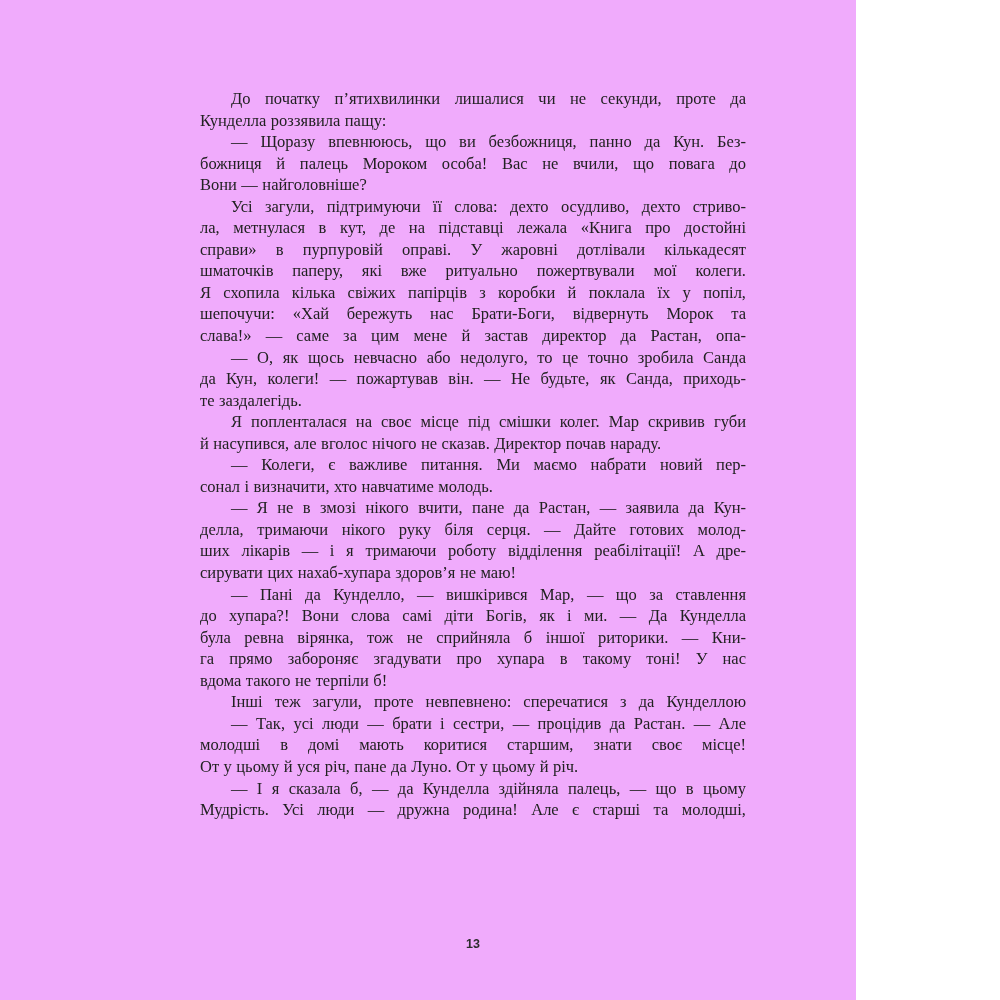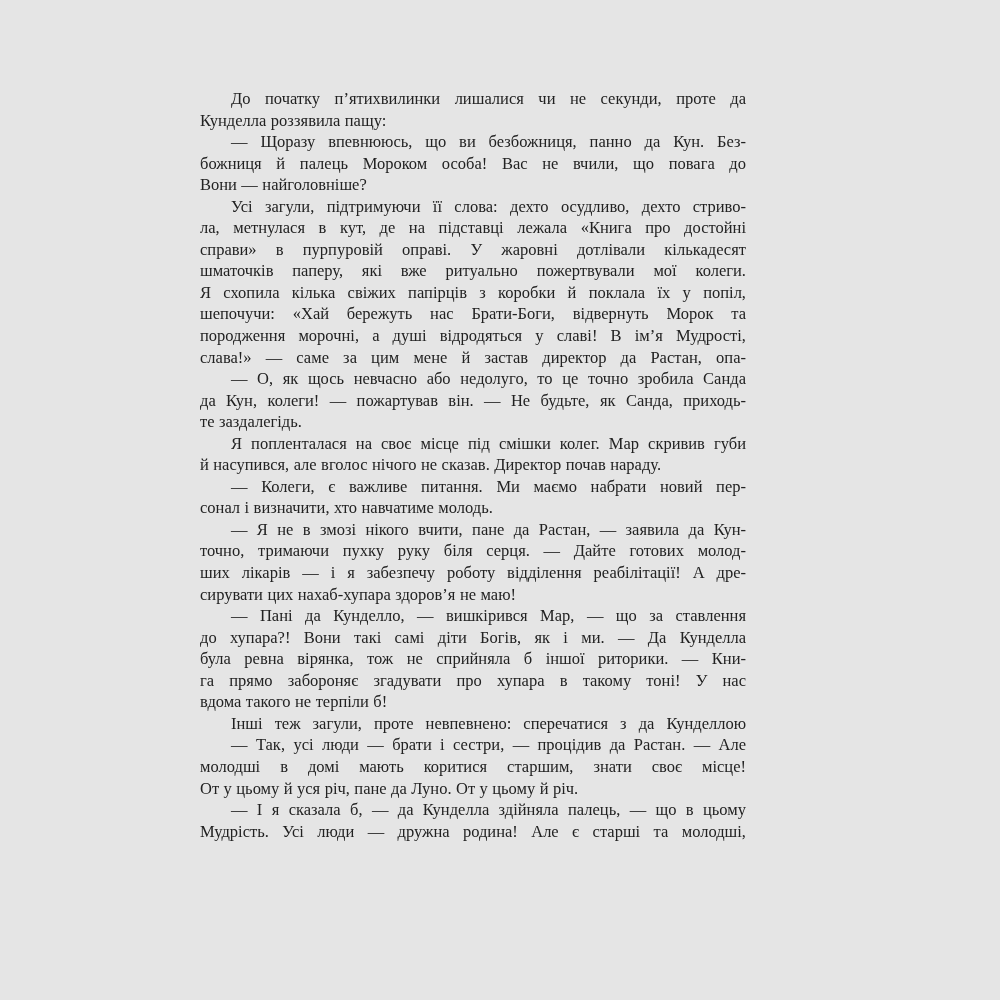--- a/index.html
+++ b/index.html
@@ -2,23 +2,23 @@
 <html><head>
 <meta charset="utf-8">
 <style>
   html, body {
     margin: 0;
     padding: 0;
     background: #ffffff;
   }
   .page {
     position: relative;
-    width: 1000px;
+    width: 856px;
     height: 1000px;
-    background: #e5e5e5;
+    background: #f0abfc;
     font-family: "Liberation Serif", serif;
     color: #222222;
     overflow: hidden;
   }
   .text-block {
     position: absolute;
     left: 200px;
     top: 88px;
     width: 546px;
     font-size: 16.5px;
@@ -59,38 +59,38 @@
       <div class="line plast">Кунделла роззявила пащу:</div>
       <div class="line first">— Щоразу впевнююсь, що ви безбожниця, панно да Кун. Без-</div>
       <div class="line">божниця й палець Мороком особа! Вас не вчили, що повага до</div>
       <div class="line plast">Вони — найголовніше?</div>
       <div class="line first">Усі загули, підтримуючи її слова: дехто осудливо, дехто стриво-</div>
       <div class="line">ла, метнулася в кут, де на підставці лежала «Книга про достойні</div>
       <div class="line">справи» в пурпуровій оправі. У жаровні дотлівали кількадесят</div>
       <div class="line">шматочків паперу, які вже ритуально пожертвували мої колеги.</div>
       <div class="line">Я схопила кілька свіжих папірців з коробки й поклала їх у попіл,</div>
       <div class="line">шепочучи: «Хай бережуть нас Брати-Боги, відвернуть Морок та</div>
-      <div class="line">породження морочні, а душі відродяться у славі! В ім’я Мудрості,</div>
       <div class="line">слава!» — саме за цим мене й застав директор да Растан, опа-</div>
       <div class="line first">— О, як щось невчасно або недолуго, то це точно зробила Санда</div>
       <div class="line">да Кун, колеги! — пожартував він. — Не будьте, як Санда, приходь-</div>
       <div class="line plast">те заздалегідь.</div>
       <div class="line first">Я попленталася на своє місце під смішки колег. Мар скривив губи</div>
       <div class="line plast">й насупився, але вголос нічого не сказав. Директор почав нараду.</div>
       <div class="line first">— Колеги, є важливе питання. Ми маємо набрати новий пер-</div>
       <div class="line plast">сонал і визначити, хто навчатиме молодь.</div>
       <div class="line first">— Я не в змозі нікого вчити, пане да Растан, — заявила да Кун-</div>
-      <div class="line">точно, тримаючи пухку руку біля серця. — Дайте готових молод-</div>
-      <div class="line">ших лікарів — і я забезпечу роботу відділення реабілітації! А дре-</div>
+      <div class="line">делла, тримаючи нікого руку біля серця. — Дайте готових молод-</div>
+      <div class="line">ших лікарів — і я тримаючи роботу відділення реабілітації! А дре-</div>
       <div class="line plast">сирувати цих нахаб-хупара здоров’я не маю!</div>
       <div class="line first">— Пані да Кунделло, — вишкірився Мар, — що за ставлення</div>
-      <div class="line">до хупара?! Вони такі самі діти Богів, як і ми. — Да Кунделла</div>
+      <div class="line">до хупара?! Вони слова самі діти Богів, як і ми. — Да Кунделла</div>
       <div class="line">була ревна вірянка, тож не сприйняла б іншої риторики. — Кни-</div>
       <div class="line">га прямо забороняє згадувати про хупара в такому тоні! У нас</div>
       <div class="line plast">вдома такого не терпіли б!</div>
       <div class="line first">Інші теж загули, проте невпевнено: сперечатися з да Кунделлою</div>
       <div class="line first">— Так, усі люди — брати і сестри, — процідив да Растан. — Але</div>
       <div class="line">молодші в домі мають коритися старшим, знати своє місце!</div>
       <div class="line plast">От у цьому й уся річ, пане да Луно. От у цьому й річ.</div>
       <div class="line first">— І я сказала б, — да Кунделла здійняла палець, — що в цьому</div>
       <div class="line">Мудрість. Усі люди — дружна родина! Але є старші та молодші,</div>
     </div>
+  <div class="folio">13</div>
 </div>
 
 </body></html>

